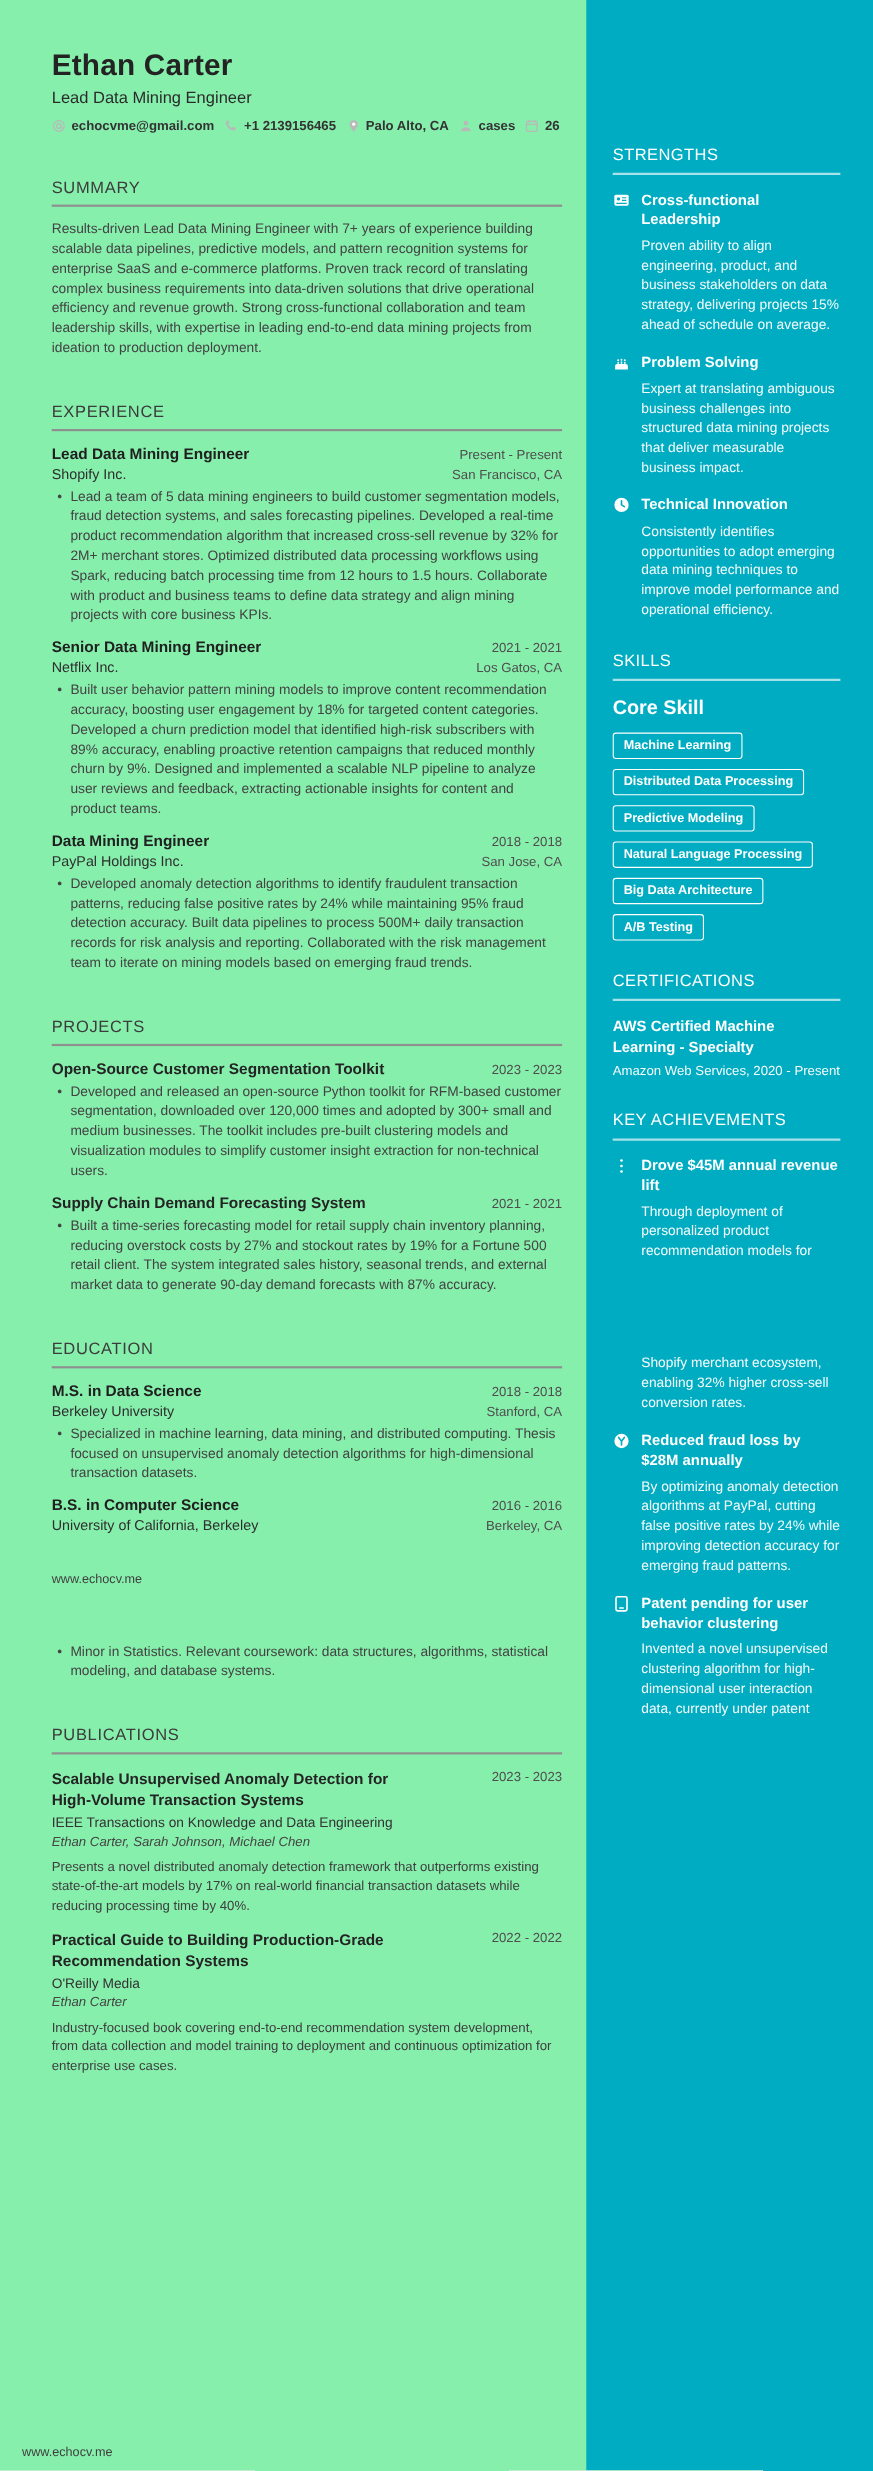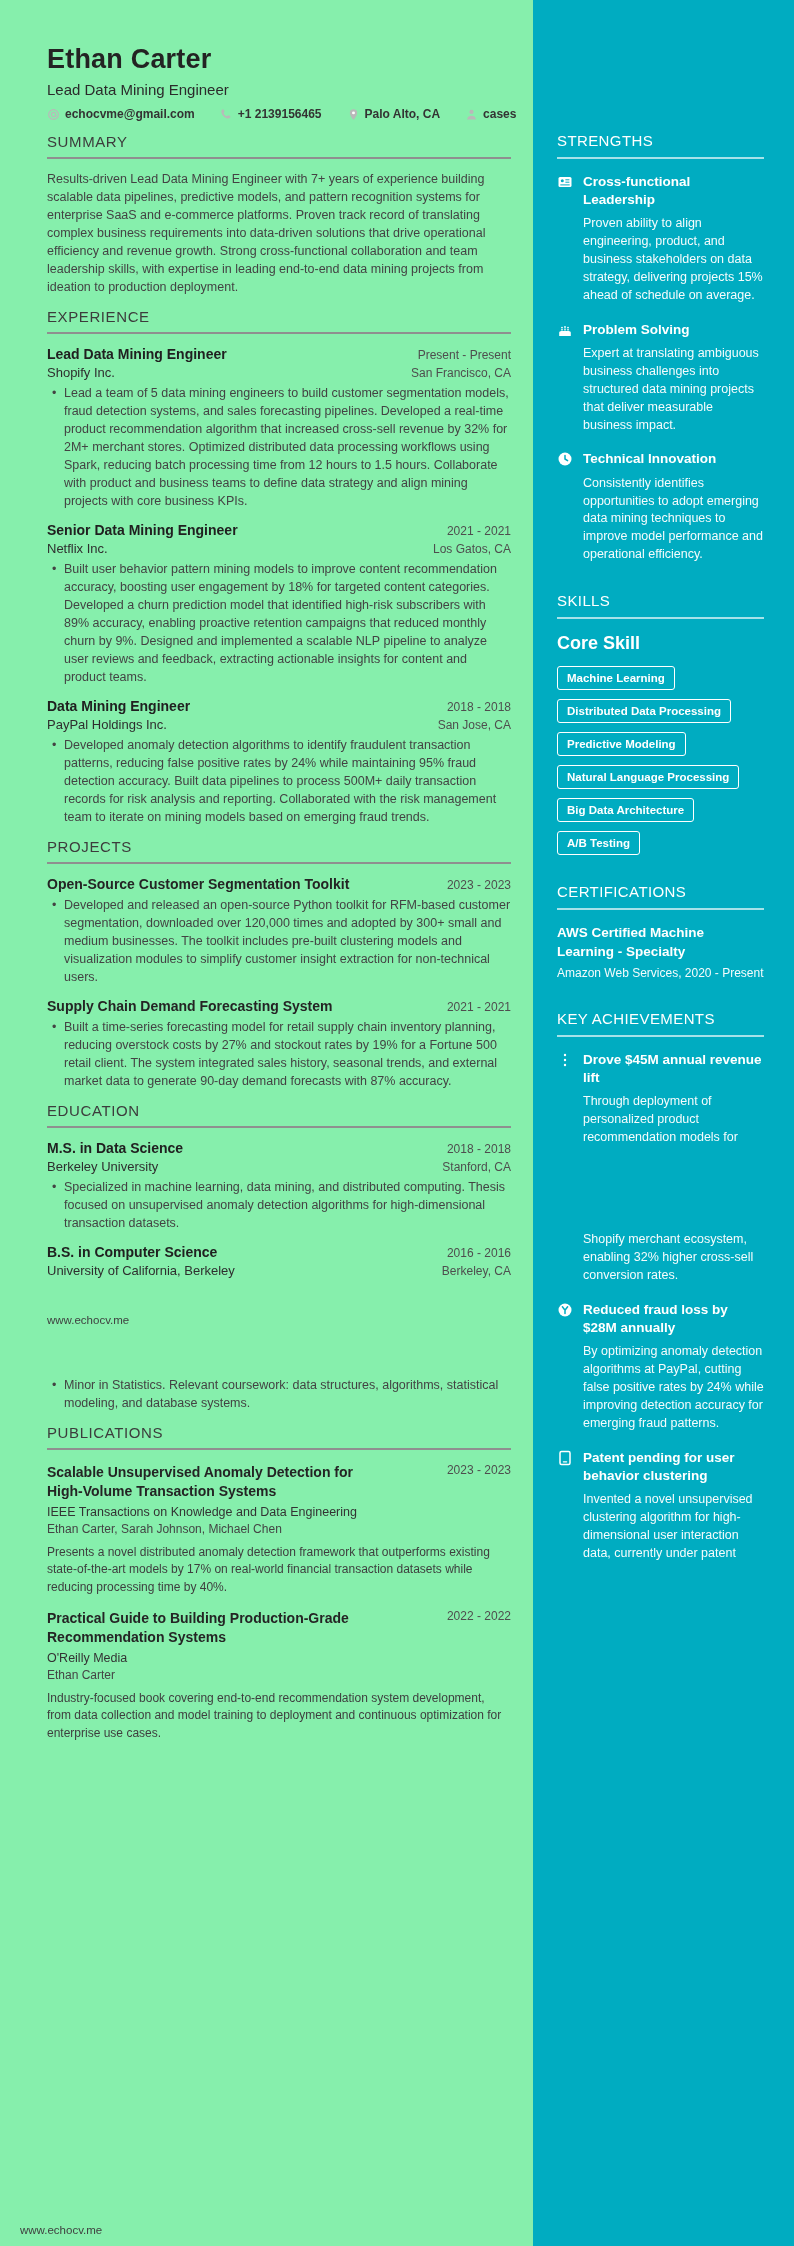--- a/index.html
+++ b/index.html
@@ -6,26 +6,26 @@
   html,body { background:#e9e9e9; }
   .page {
     position:relative; width:794px; height:2246px; background:#86efac;
     font-family:"Liberation Sans", sans-serif; overflow:hidden;
     margin:0 auto;
   }
   
   .left-col { position:absolute; left:0; top:0; width:533px; padding:44px 22px 0 47px; }
   h1.name { font-size:27px; font-weight:700; color:#232323; letter-spacing:.2px; }
   .cand-title { font-size:15px; color:#2b2b2b; margin-top:6px; }
-  .contact-row { display:flex; align-items:center; gap:25px; margin-top:9px; flex-wrap:nowrap; }
+  .contact-row { display:flex; align-items:center; gap:9px; margin-top:9px; flex-wrap:nowrap; }
   .contact-item { display:inline-flex; align-items:center; gap:5px; font-size:12px; font-weight:600; color:#333; white-space:nowrap; }
   .ci { display:inline-flex; width:13px; height:13px; color:#b9b9b9; }
   .ci svg { width:13px; height:13px; }
 
-  section.lsec { margin-top:12px; }
+  section.lsec { margin-top:41px; }
   .lsec-head {
     font-size:15px; font-weight:500; color:#3c3c3c; letter-spacing:.6px;
     padding-bottom:7px; border-bottom:2px solid #8f8f8f; margin-bottom:11px;
   }
   .body-text { font-size:12.5px; line-height:1.44; color:#434343; }
 
   .entry { margin-top:12px; }
   .entry:first-of-type { margin-top:2px; }
   .erow { display:flex; justify-content:space-between; align-items:baseline; }
   .etitle { font-size:14px; font-weight:700; color:#202020; }
@@ -35,21 +35,21 @@
   .bullets { list-style:none; margin-top:4px; }
   .bullets li { position:relative; padding-left:17px; font-size:12.5px; line-height:1.44; color:#434343; }
   .bullets li::before { content:"•"; position:absolute; left:5px; top:0; color:#434343; }
   .ptitle { font-size:14px; font-weight:600; color:#242424; }
 
   .pub { margin-top:13px; }
   .pub:first-of-type { margin-top:2px; }
   .pub-toprow { display:flex; justify-content:space-between; align-items:flex-start; }
   .pub-title { font-size:14px; font-weight:600; color:#242424; line-height:1.38; width:345px; }
   .pub-publisher { font-size:12.5px; color:#333; margin-top:3px; }
-  .pub-authors { font-size:12px; color:#444; margin-top:3px; }
+  .pub-authors { font-size:12px; font-style:italic; color:#444; margin-top:3px; }
   .pub-desc { font-size:12px; line-height:1.46; color:#3e3e3e; margin-top:8px; }
 
   .footer-url { font-size:11.5px; color:#3f3f3f; margin-top:36px; }
   .pb-gap-left { height:46px; }
   .footer-bottom { position:absolute; left:20px; top:2224px; font-size:11.5px; color:#3f3f3f; }
 
   
   .sidebar {
     position:absolute; left:533px; top:0; width:261px; height:100%;
     background:#00acc1; color:#fff; padding:132px 30px 0 24px;

